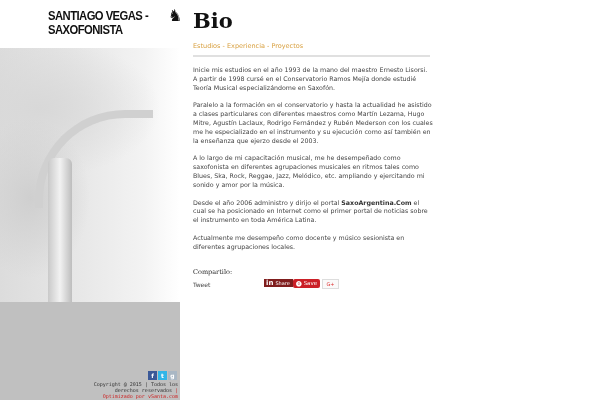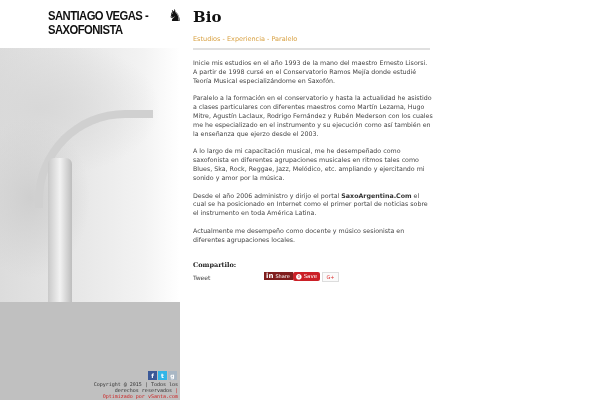--- a/index.html
+++ b/index.html
@@ -14,26 +14,26 @@
   .sax { position:absolute; left:48px; top:110px; width:24px; height:200px; background:linear-gradient(90deg,#c9c9c9,#f2f2f2,#bdbdbd); border-radius:6px; }
   .sax-neck { position:absolute; left:35px; top:62px; width:110px; height:90px; border:8px solid #d0d0d0; border-bottom:none; border-right:none; border-radius:90px 0 0 0; }
   .grayblock { position:absolute; left:0; top:302px; width:180px; height:98px; background:#c0c0c0; }
   .header-title { position:absolute; left:48px; top:9px; font-family:"Liberation Sans", sans-serif; font-size:12.5px; font-weight:bold; letter-spacing:-0.6px; color:#111; transform:scaleX(0.9); transform-origin:left; }
   .sax-icon { position:absolute; left:168px; top:6px; font-size:16px; color:#111; }
   .social { position:absolute; left:148px; top:371px; display:flex; gap:1px; }
   .social span { width:9px; height:9px; font-size:6px; color:#fff; text-align:center; line-height:9px; font-weight:bold; }
   .copyright { position:absolute; left:84px; top:381px; width:94px; text-align:right; font-family:"DejaVu Sans Mono", monospace; font-size:5px; line-height:6px; color:#333; }
   .copyright .red { color:#c22; }
   .main { position:absolute; left:193px; top:0; width:240px; }
-  .title { font-family:"DejaVu Serif", serif; font-weight:bold; font-size:15px; color:#111; margin-top:8px; }
+  .title { font-family:"DejaVu Serif", serif; font-weight:bold; font-size:21px; color:#111; margin-top:8px; }
   .subnav { font-size:6.5px; color:#d8a040; margin-top:9px; }
   .hr { height:2px; background:#e0e0e0; margin-top:5px; width:237px; }
   .para { font-size:6.3px; color:#444; line-height:8.8px; margin-top:9px; width:240px; }
   .para b { color:#333; }
-  .share-title { font-family:"DejaVu Serif", serif; font-weight:bold; font-size:6.5px; color:#222; margin-top:16px; }
+  .share-title { font-family:"DejaVu Serif", serif; font-weight:normal; font-size:6.5px; color:#222; margin-top:16px; }
   .share-row { position:relative; height:14px; margin-top:3px; }
   .tweet { position:absolute; left:0; top:2px; font-size:6px; color:#444; }
   .li { position:absolute; left:71px; top:0; height:8px; background:#7f1d1d; color:#fff; font-size:5px; display:flex; align-items:center; padding-right:3px; }
   .li .in { font-weight:bold; font-size:7px; padding:0 2px; }
   .pin { position:absolute; left:100px; top:0; height:9px; background:#cb2027; color:#fff; font-size:5.5px; display:flex; align-items:center; padding:0 3px; border-radius:2px; }
   .gp { position:absolute; left:129px; top:0; height:8px; width:15px; border:1px solid #ddd; background:#fafafa; color:#d33; font-size:5px; display:flex; align-items:center; justify-content:center; }
 </style>
 </head>
 <body>
 
@@ -53,21 +53,21 @@
     <span style="background:#a9b7c4">g</span>
   </div>
 
   <div class="copyright">
     <span>Copyright @ 2015 | Todos los derechos reservados</span><span class="red"> | </span><span class="red">Optimizado por vSanta.com</span>
   </div>
 </div>
 
 <div class="main">
   <div class="title">Bio</div>
-  <div class="subnav">Estudios - Experiencia - Paralelo</div>
+  <div class="subnav">Estudios - Experiencia - Proyectos</div>
   <div class="hr"></div>
 
   <p class="para">Inicie mis estudios en el año 1993 de la mano del maestro Ernesto Lisorsi. A partir de 1998 cursé en el Conservatorio Ramos Mejía donde estudié Teoría Musical especializándome en Saxofón.</p>
   <p class="para">Paralelo a la formación en el conservatorio y hasta la actualidad he asistido a clases particulares con diferentes maestros como Martín Lezama, Hugo Mitre, Agustín Laclaux, Rodrigo Fernández y Rubén Mederson con los cuales me he especializado en el instrumento y su ejecución como así también en la enseñanza que ejerzo desde el 2003.</p>
   <p class="para">A lo largo de mi capacitación musical, me he desempeñado como saxofonista en diferentes agrupaciones musicales en ritmos tales como Blues, Ska, Rock, Reggae, Jazz, Melódico, etc. ampliando y ejercitando mi sonido y amor por la música.</p>
   <p class="para"><span>Desde el año 2006 administro y dirijo el portal </span><b>SaxoArgentina.Com</b><span> el cual se ha posicionado en Internet como el primer portal de noticias sobre el instrumento en toda América Latina.</span></p>
   <p class="para">Actualmente me desempeño como docente y músico sesionista en diferentes agrupaciones locales.</p>
 
   <div class="share-title">Compartilo:</div>
   <div class="share-row">

